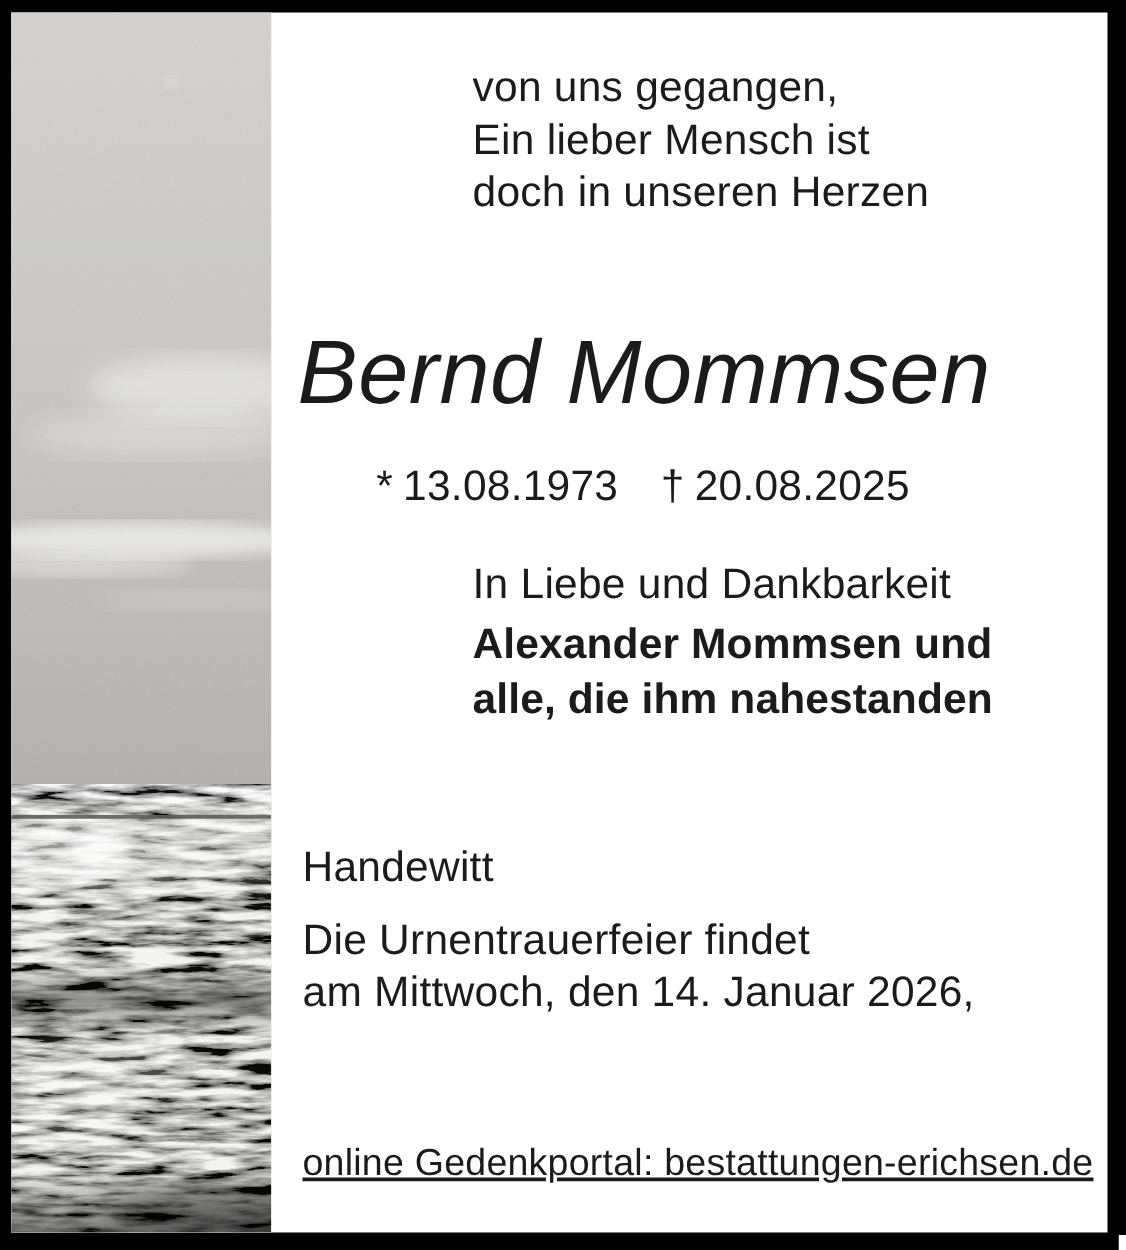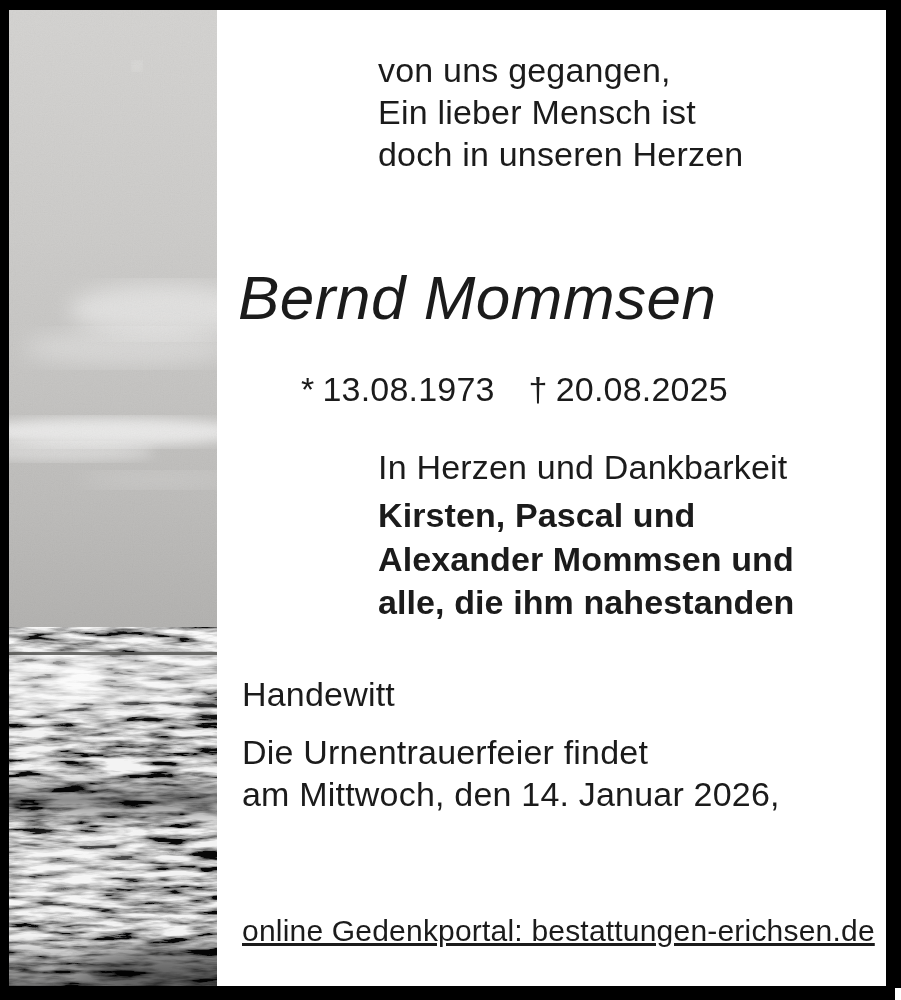--- a/index.html
+++ b/index.html
@@ -15,21 +15,21 @@
   .bar-top{left:0;top:0;width:901px;height:10px;}
   .bar-left{left:0;top:0;width:9px;height:1000px;}
   .bar-right{left:886px;top:0;width:15px;height:988px;}
   .bar-bottom{left:0;top:986px;width:895px;height:14px;}
   
   .photo{left:9px;top:10px;width:208px;height:976px;overflow:hidden;background:#c9c9c7;}
   .photo svg{display:block;}
   
   .txt{position:absolute;letter-spacing:0.2px;}
   .epitaph{left:378px;top:49px;font-size:34px;line-height:42px;font-weight:400;}
-  .deceased{left:238px;top:252px;font-size:62px;line-height:92px;font-style:italic;font-weight:400;letter-spacing:0.5px;white-space:nowrap;}
+  .deceased{left:238px;top:252px;font-size:72px;line-height:92px;font-style:italic;font-weight:400;letter-spacing:0.5px;white-space:nowrap;}
   .dates{left:301px;top:368px;font-size:34px;line-height:42px;white-space:nowrap;}
   .dates .death-group{margin-left:34px;}
   .dates .sym{display:inline-block;margin-right:8px;}
   .farewell{left:378px;top:446px;font-size:34px;line-height:42px;}
   .mourners{left:378px;top:494px;font-size:34px;line-height:43.5px;font-weight:700;letter-spacing:0.1px;}
   .place{left:242px;top:673px;font-size:34px;line-height:42px;}
   .ceremony{left:242px;top:731px;font-size:34px;line-height:42.3px;}
   .portal{left:242px;top:912px;font-size:30px;line-height:38px;text-decoration:underline;}
 </style>
 </head>
@@ -126,24 +126,23 @@
   <div>Ein lieber Mensch ist</div>
   <div>doch in unseren Herzen</div>
 </div>
 
 <div class="txt deceased">Bernd Mommsen</div>
 
 <div class="txt dates">
   <span class="birth-group"><span class="sym">*</span><span>13.08.1973</span></span><span class="death-group"><span class="sym">†</span><span>20.08.2025</span></span>
 </div>
 
-<div class="txt farewell">In Herzen und Dankbarkeit</div>
+<div class="txt farewell">In Liebe und Dankbarkeit</div>
 
 <div class="txt mourners">
-  <div>Kirsten, Pascal und</div>
   <div>Alexander Mommsen und</div>
   <div>alle, die ihm nahestanden</div>
 </div>
 
 <div class="txt place">Handewitt</div>
 
 <div class="txt ceremony">
   <div>Die Urnentrauerfeier findet</div>
   <div>am Mittwoch, den 14. Januar 2026,</div>
 </div>

